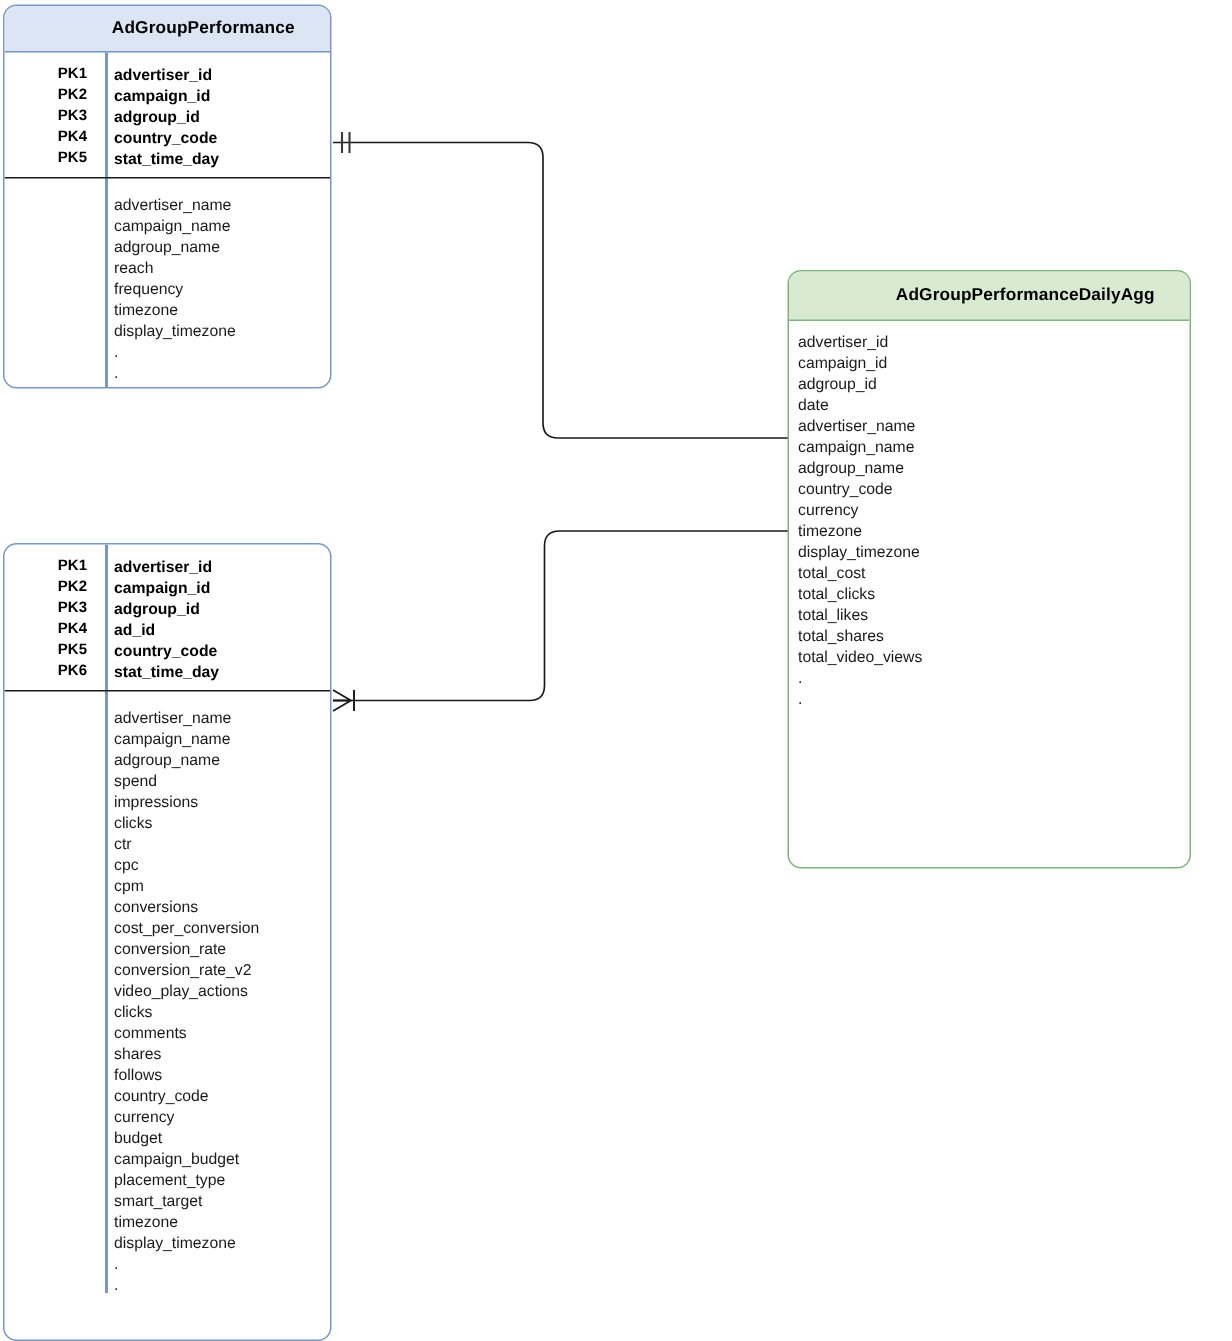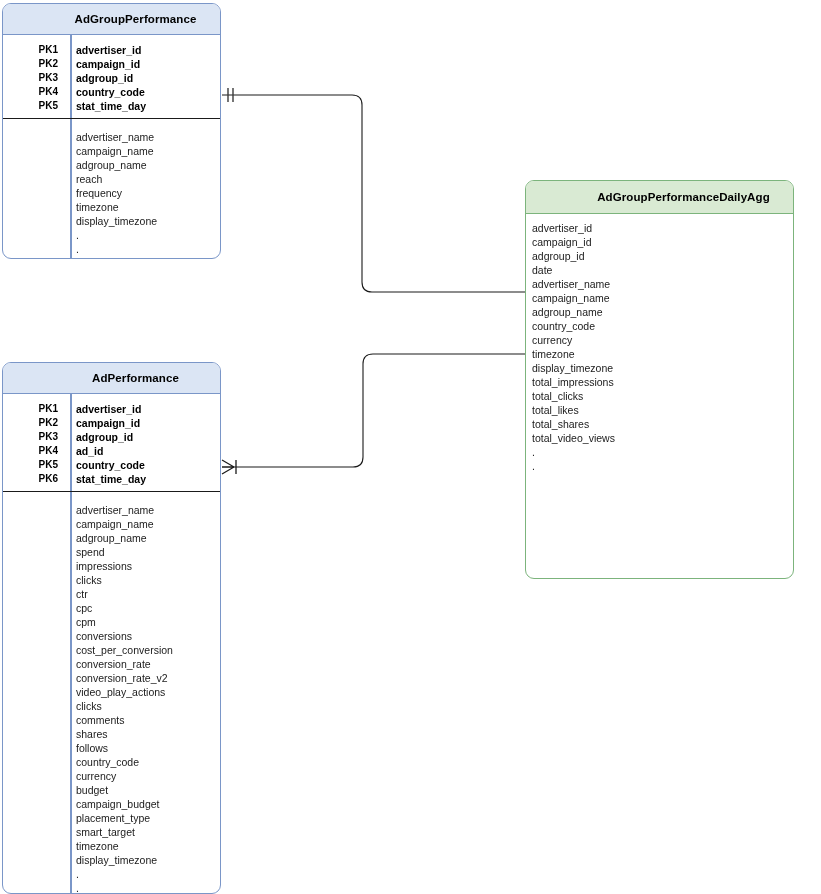--- a/index.html
+++ b/index.html
@@ -212,21 +212,20 @@
         <div class="acell">frequency</div>
         <div class="acell">timezone</div>
         <div class="acell">display_timezone</div>
         <div class="acell">.</div>
         <div class="acell">.</div>
       </div>
     </div>
   </div>
 
   <div class="entity blue" style="left:2px; top:362px; width:219px; height:532px;">
-    <div class="entity-header">AdPerformance</div>
     <div class="entity-body">
       <div class="col-divider"></div>
       <div class="key-divider" style="top:97px;"></div>
       <div class="key-list">
         <div class="kcell">PK1</div>
         <div class="kcell">PK2</div>
         <div class="kcell">PK3</div>
         <div class="kcell">PK4</div>
         <div class="kcell">PK5</div>
         <div class="kcell">PK6</div>
@@ -280,21 +279,21 @@
         <div class="pcell">campaign_id</div>
         <div class="pcell">adgroup_id</div>
         <div class="pcell">date</div>
         <div class="pcell">advertiser_name</div>
         <div class="pcell">campaign_name</div>
         <div class="pcell">adgroup_name</div>
         <div class="pcell">country_code</div>
         <div class="pcell">currency</div>
         <div class="pcell">timezone</div>
         <div class="pcell">display_timezone</div>
-        <div class="pcell">total_impressions</div>
+        <div class="pcell">total_cost</div>
         <div class="pcell">total_clicks</div>
         <div class="pcell">total_likes</div>
         <div class="pcell">total_shares</div>
         <div class="pcell">total_video_views</div>
         <div class="pcell">.</div>
         <div class="pcell">.</div>
       </div>
     </div>
   </div>
 

